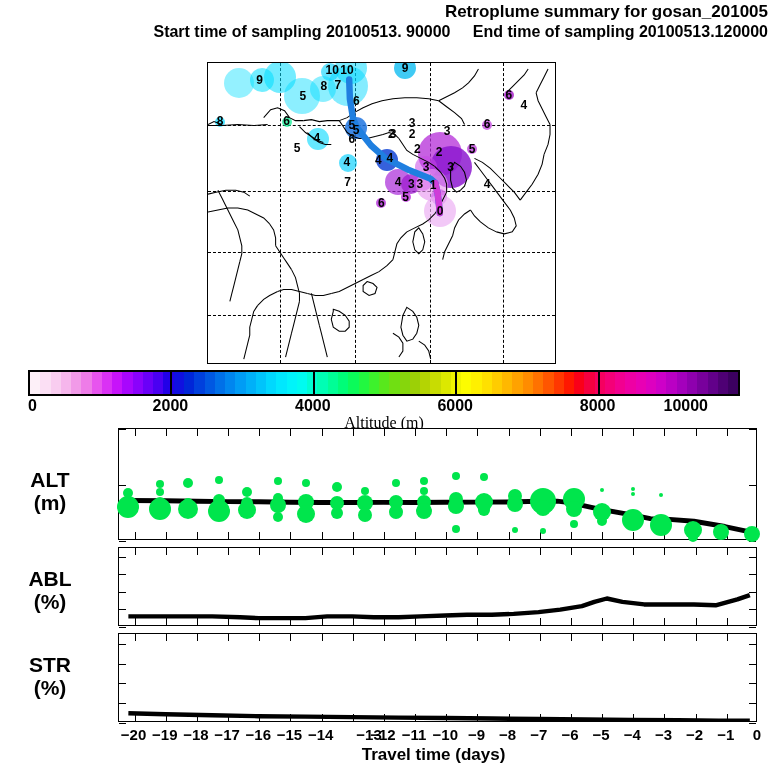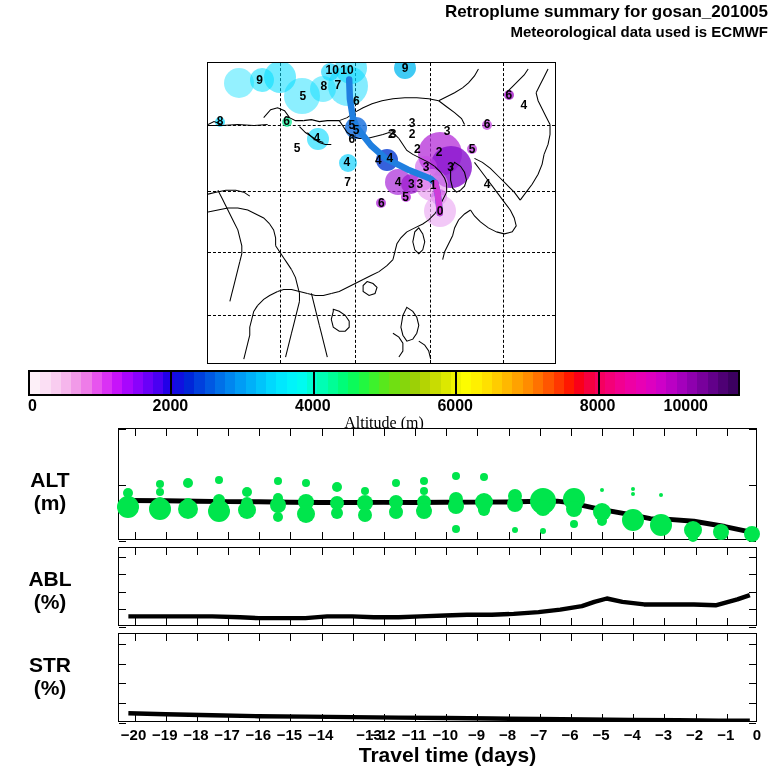--- a/index.html
+++ b/index.html
@@ -46,29 +46,29 @@
   .tick-y{position:absolute;left:0;height:0;border-top:1.5px solid #000;width:7px;}
   .tick-y-r{position:absolute;right:0;height:0;border-top:1.5px solid #000;width:7px;}
   .rowlabel{position:absolute;font-size:21px;font-weight:bold;line-height:23px;
             text-align:center;width:84px;}
   .bubble{position:absolute;background:#00e54c;border-radius:50%;
           transform:translate(-50%,-50%);}
   .lsvg{position:absolute;left:0;top:0;width:100%;height:100%;}
   #xtick-labels{position:absolute;left:118px;top:726px;width:639px;height:20px;}
   .xtl{position:absolute;font-size:15px;font-weight:bold;line-height:17px;
        transform:translateX(-50%);white-space:nowrap;}
-  #xaxis-title{position:absolute;left:128px;top:745px;width:639px;
-               text-align:center;font-size:21px;font-weight:bold;line-height:20px;}
+  #xaxis-title{position:absolute;left:114px;top:745px;width:639px;
+               text-align:center;font-size:17px;font-weight:bold;line-height:20px;}
 </style>
 </head>
 <body>
 
 <div class="abs" id="title-block">
   <div id="main-title">Retroplume summary for gosan_201005</div>
-  <div id="met-line">Meteorological data used is ECMWF</div>
+  <div id="time-line">Start time of sampling 20100513. 90000     End time of sampling 20100513.120000</div>
 </div>
 
 <div class="abs" id="map-frame">
   <div id="map-inner">
     <svg id="coast-svg" viewBox="0 0 349 302" preserveAspectRatio="none">
       <g fill="none" stroke="#000" stroke-width="1.05">
 
         <path d="M0,63 L14,63 L30,62 L46,63 L60,62"></path>
         <path d="M0,62 L6,59 L14,62"></path>
         <path d="M56,55 L63,47 L70,45 L77,48 L82,55 L88,58 L96,58"></path>

